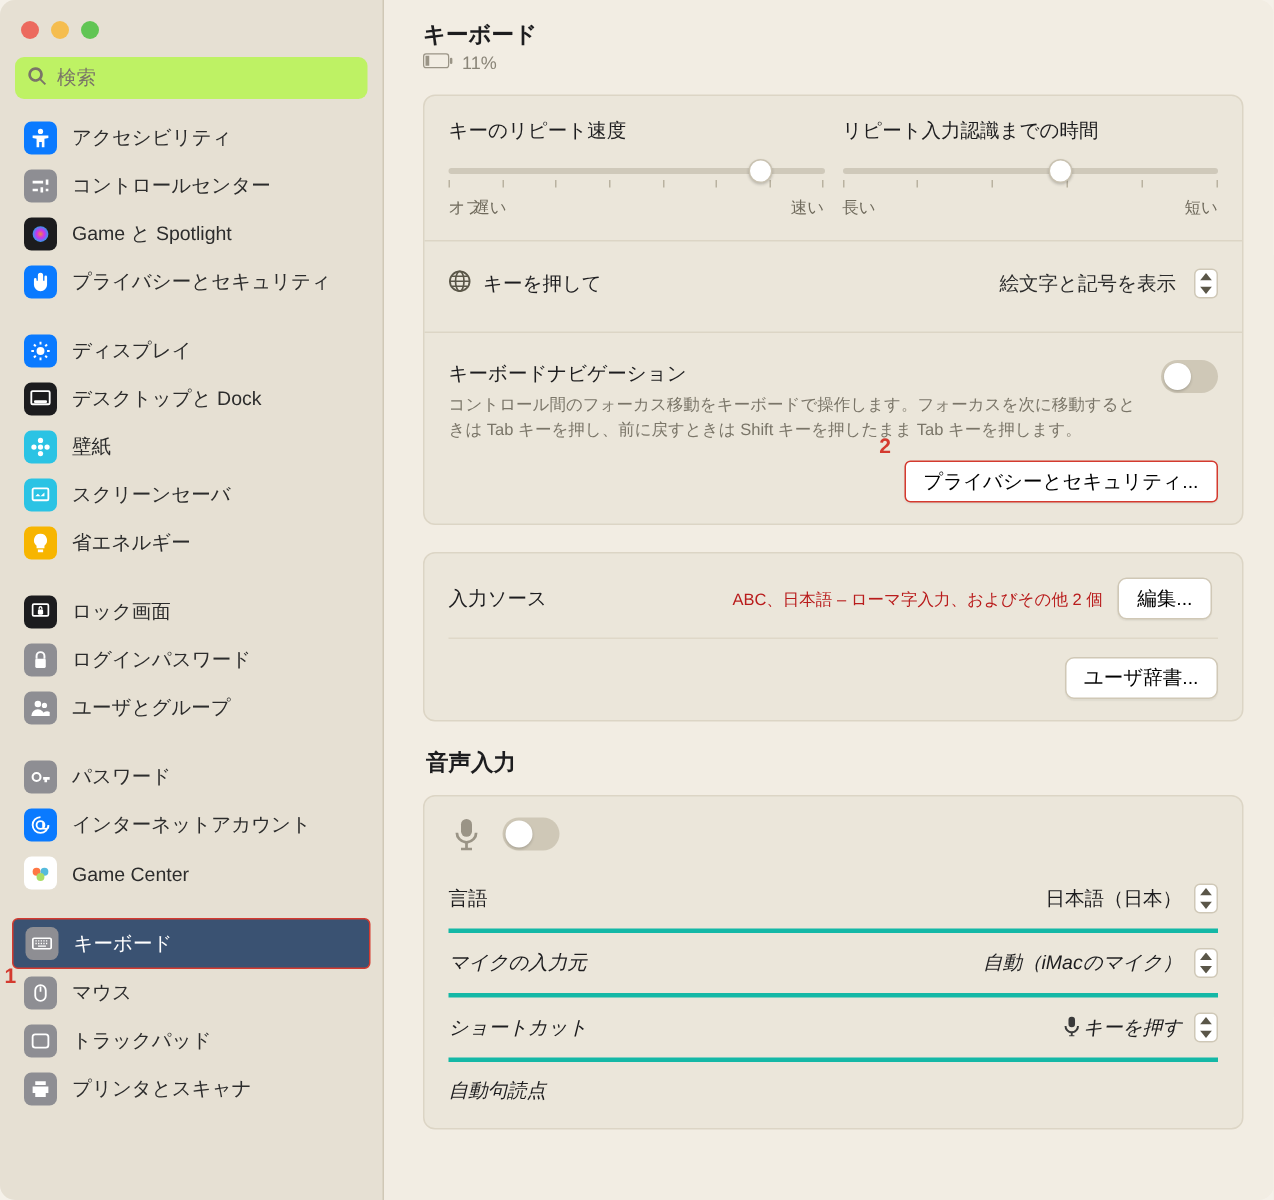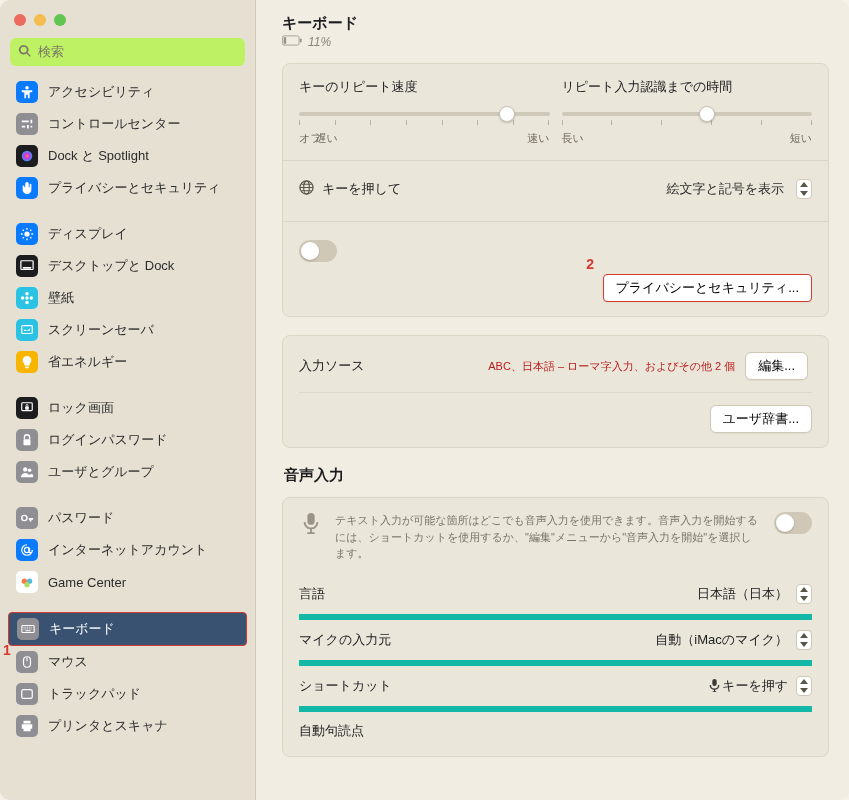--- a/index.html
+++ b/index.html
@@ -43,37 +43,37 @@
   .side-icon{
     width:22px;height:22px;border-radius:5px;
     display:flex;align-items:center;justify-content:center;
     flex:0 0 22px;
     font-size:12px;
   }
   .side-icon svg{width:14px;height:14px;fill:#fff;}
   
   .content { flex:1; padding: 14px 20px 20px 26px; overflow-y:auto; background:#f2ede3; position:relative;}
   .page-title { font-weight:600; font-size:15px; }
-  .battery-row{display:flex;align-items:flex-start;gap:6px;color:#8a8578;font-size:12px;margin-top:2px;margin-bottom:14px;font-style:italic;}
+  .battery-row{display:flex;align-items:flex-start;gap:6px;color:#8a8578;font-size:12px;margin-top:2px;margin-bottom:14px;}
   .battery-row svg{width:20px;height:11px;}
   .panel {
     background:#ebe6da; border:1px solid #dcd5c5; border-radius:8px;
     padding: 14px 16px; margin-bottom:18px;
   }
   .sliders-row{display:flex; gap:12px;}
   .slider-col{flex:1;}
   .slider-title{font-size:13px; margin-bottom:16px;}
   .slider-track{ position:relative; height:4px; background:#cfc9ba; border-radius:2px;}
   .slider-thumb{position:absolute; top:-6px; width:16px;height:16px;border-radius:50%;background:#fff;border:1px solid #c9c2b1;box-shadow:0 1px 2px rgba(0,0,0,.2);}
   .ticks{display:flex;justify-content:space-between;margin-top:4px;}
   .tick{width:1px;height:5px;background:#b9b2a0;}
   .slider-labels{display:flex;justify-content:space-between;font-size:11px;color:#6f6a5c;margin-top:6px;}
   .divider{height:1px;background:#dcd5c5;margin:14px -16px;}
   .row{display:flex;align-items:center;justify-content:space-between;padding:10px 0;}
-  .row + .row { border-top:6px solid #14b8a6;}
+  .row + .row { border-top:3px solid #14b8a6;font-style:italic;}
   .row-label{font-size:13px;}
   .row-sub{font-size:11px;color:#7a7568;margin-top:4px; line-height:1.5;}
   .select-pill{
     display:flex;align-items:center;gap:6px;
     padding:3px 4px 3px 10px; font-size:13px; color:#2c2c2c;
     background:transparent;border-radius:5px;
   }
   .stepper{display:flex;flex-direction:column;background:#fff;border:1px solid #cfc8b7;border-radius:4px;overflow:hidden;width:16px;height:20px;}
   .stepper div{flex:1;display:flex;align-items:center;justify-content:center;}
   .stepper svg{width:8px;height:5px;fill:#5a5648;}
@@ -141,21 +141,21 @@
               <circle cx="8" cy="8" r="6" fill="url(#g)"></circle>
               <defs>
                 <radialGradient id="g">
                   <stop offset="0" stop-color="#e84"></stop>
                   <stop offset=".5" stop-color="#c3e"></stop>
                   <stop offset="1" stop-color="#39e"></stop>
                 </radialGradient>
               </defs>
             </svg>
           </div>
-          <span>Dock と Spotlight</span>
+          <span>Game と Spotlight</span>
         </div>
         <div class="side-item">
           <div class="side-icon" style="background: rgb(10, 122, 255);">
             <svg viewBox="0 0 16 16">
               <path d="M8 1a2 2 0 012 2v4h1V4a1 1 0 112 0v6a5 5 0 01-10 0V6a1 1 0 112 0v1h1V3a2 2 0 012-2z"></path>
             </svg>
           </div>
           <span>プライバシーとセキュリティ</span>
         </div>
         <div class="side-spacer"></div>
@@ -388,20 +388,24 @@
                   <path d="M4 5L0 0h8z"></path>
                 </svg>
               </div>
           </div>
         </div>
       </div>
 
       <div class="divider"></div>
 
       <div class="row" style="align-items:flex-start;padding:4px 0 2px 0;">
+        <div style="flex:1;padding-right:16px;">
+          <div class="row-label">キーボードナビゲーション</div>
+          <div class="row-sub">コントロール間のフォーカス移動をキーボードで操作します。フォーカスを次に移動するときは Tab キーを押し、前に戻すときは Shift キーを押したまま Tab キーを押します。</div>
+        </div>
         <div class="toggle"></div>
       </div>
 
       <div class="right-align" style="position:relative;">
         <span class="callout-num" style="top:-18px;right:218px;">2</span>
         <button class="btn red-box">プライバシーとセキュリティ...</button>
       </div>
     </div>
 
     <div class="panel">
@@ -419,21 +423,20 @@
 
     <div class="section-title">音声入力</div>
     <div class="panel" style="padding:14px 16px 6px 16px;">
       <div class="muted-row" style="padding-bottom:12px;">
         <div class="mic-icon">
           <svg viewBox="0 0 18 24">
               <rect x="5" y="1" width="8" height="13" rx="4"></rect>
               <path d="M3 11a6 6 0 0012 0h2a8 8 0 01-7 7.9V22h3v2H5v-2h3v-3.1A8 8 0 011 11h2z"></path>
             </svg>
         </div>
-        <div class="row-sub" style="flex:1;margin-top:0;">テキスト入力が可能な箇所はどこでも音声入力を使用できます。音声入力を開始するには、ショートカットを使用するか、"編集"メニューから"音声入力を開始"を選択します。</div>
         <div class="toggle"></div>
       </div>
 
       <div class="row">
         <span class="row-label">言語</span>
         <div class="val-with-stepper">
           <span>日本語（日本）</span>
           <div class="stepper">
               <div>
                 <svg viewBox="0 0 8 5">

